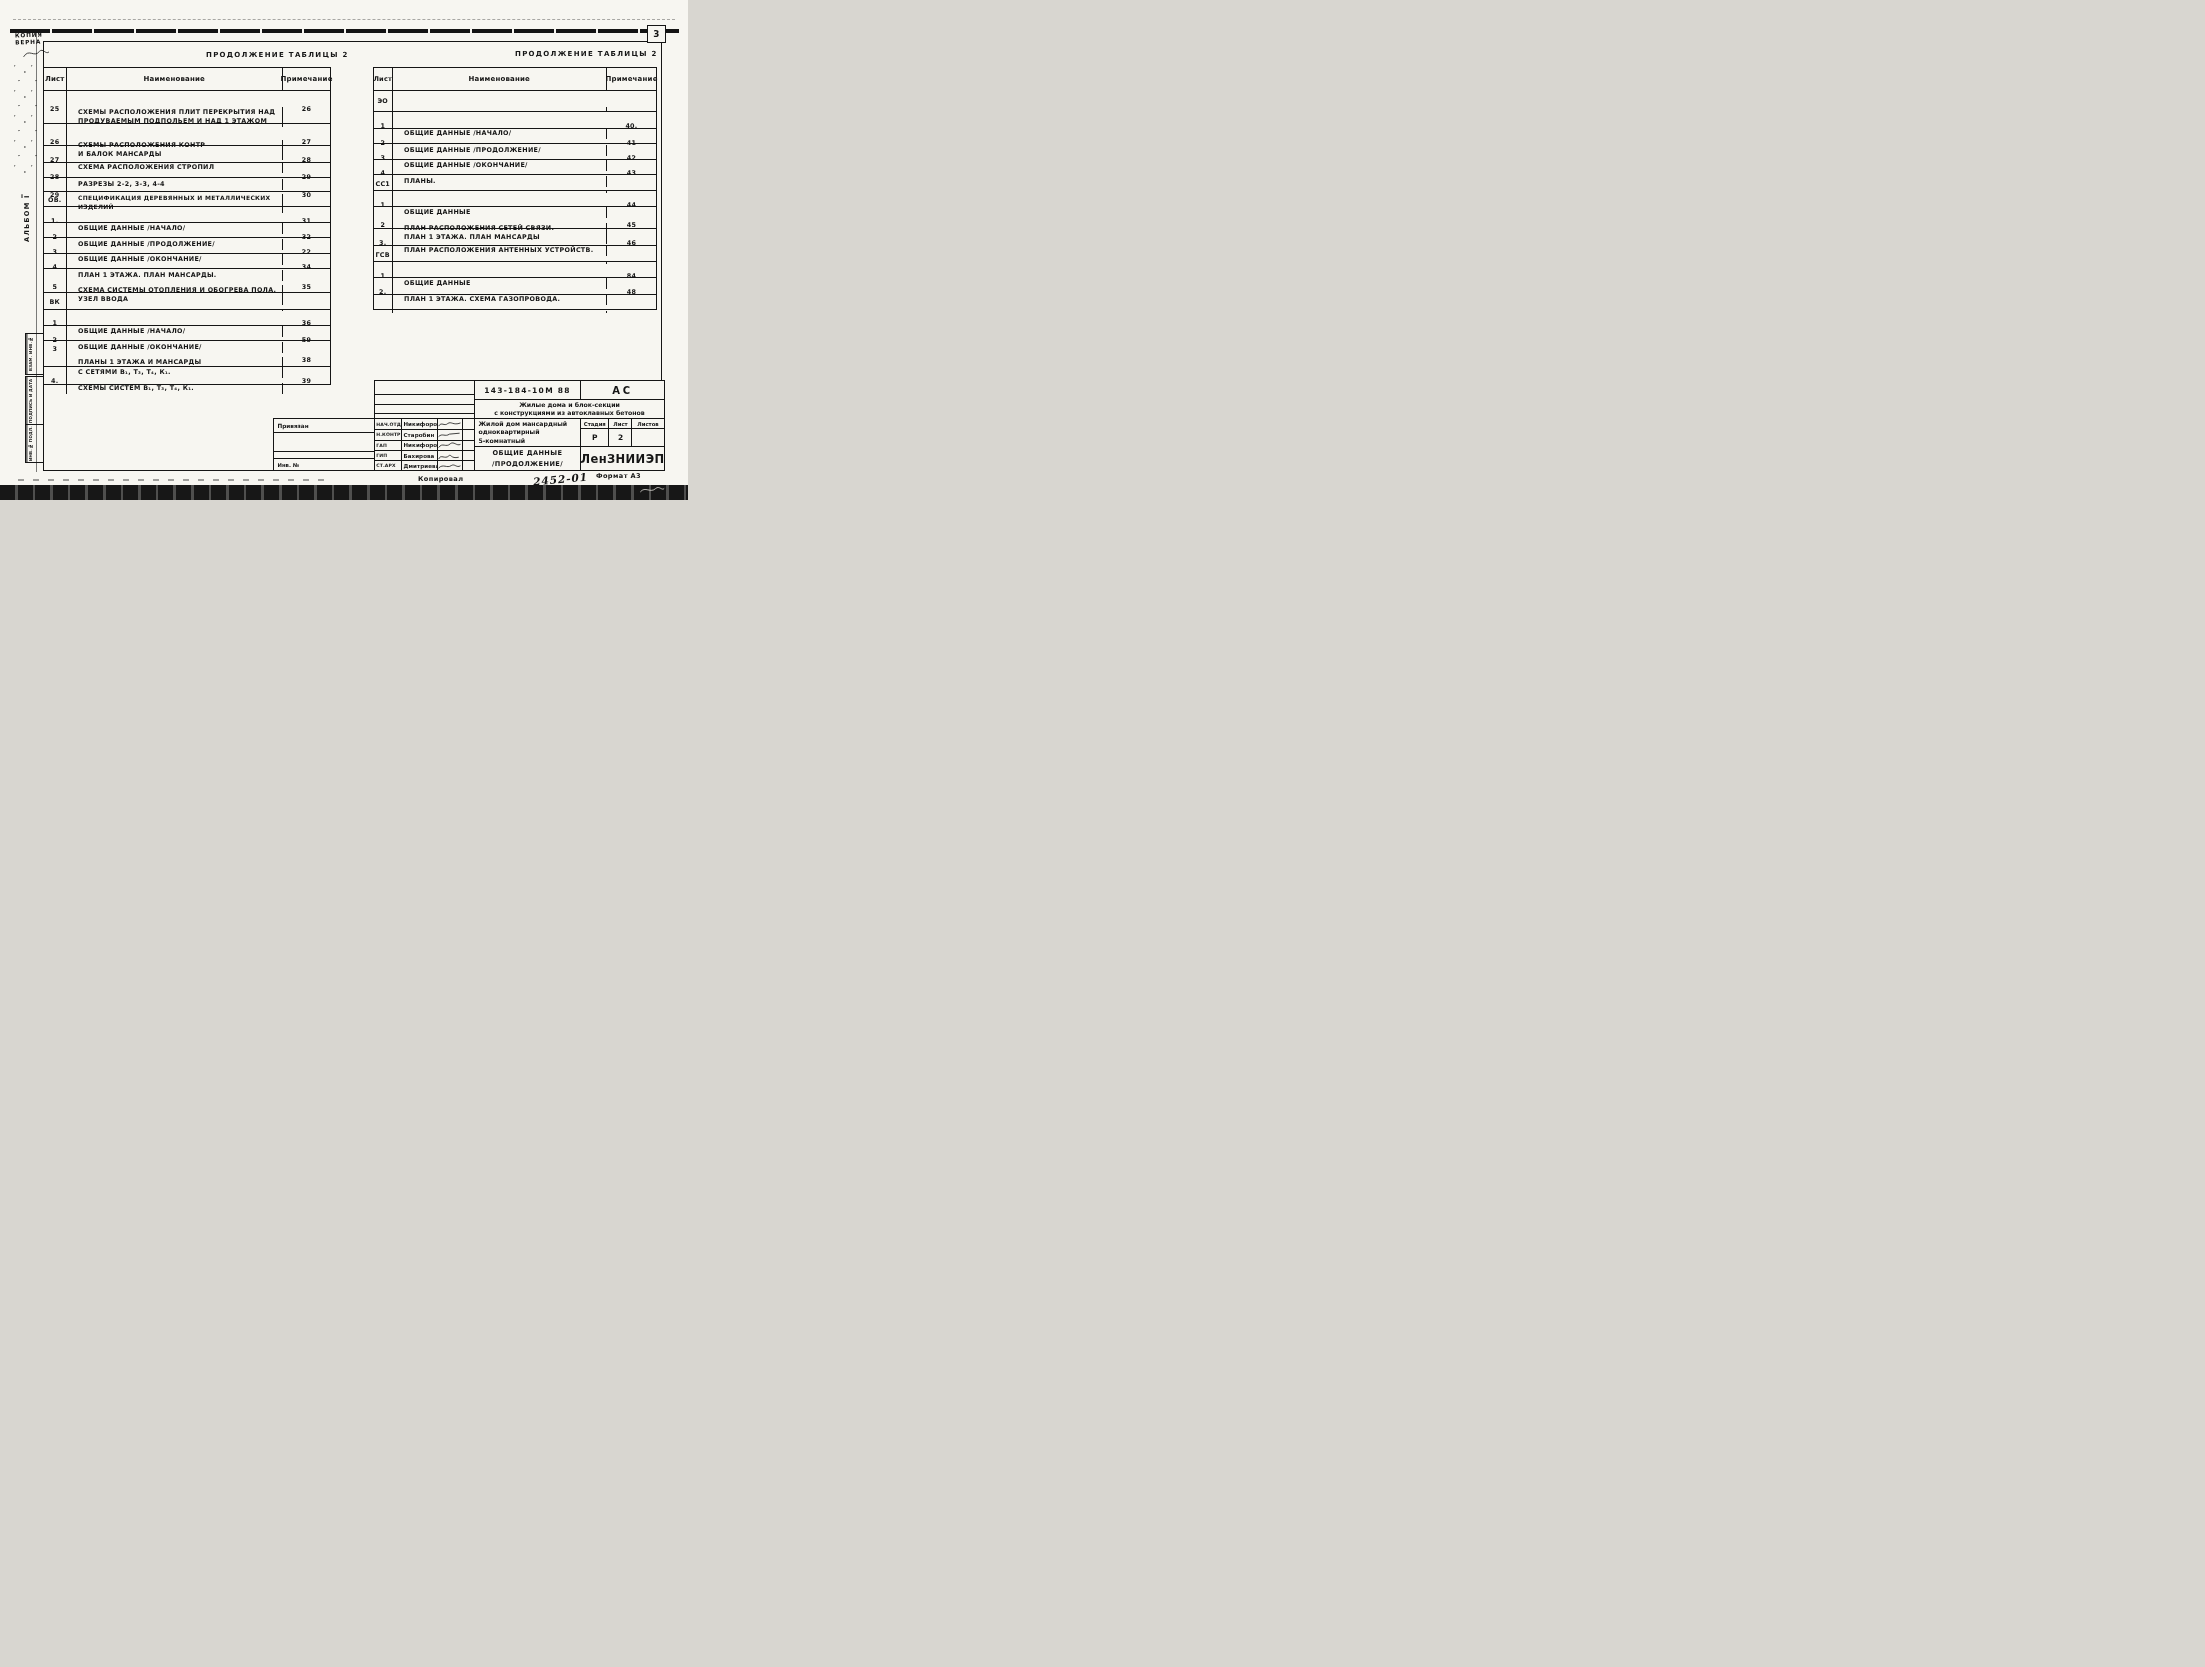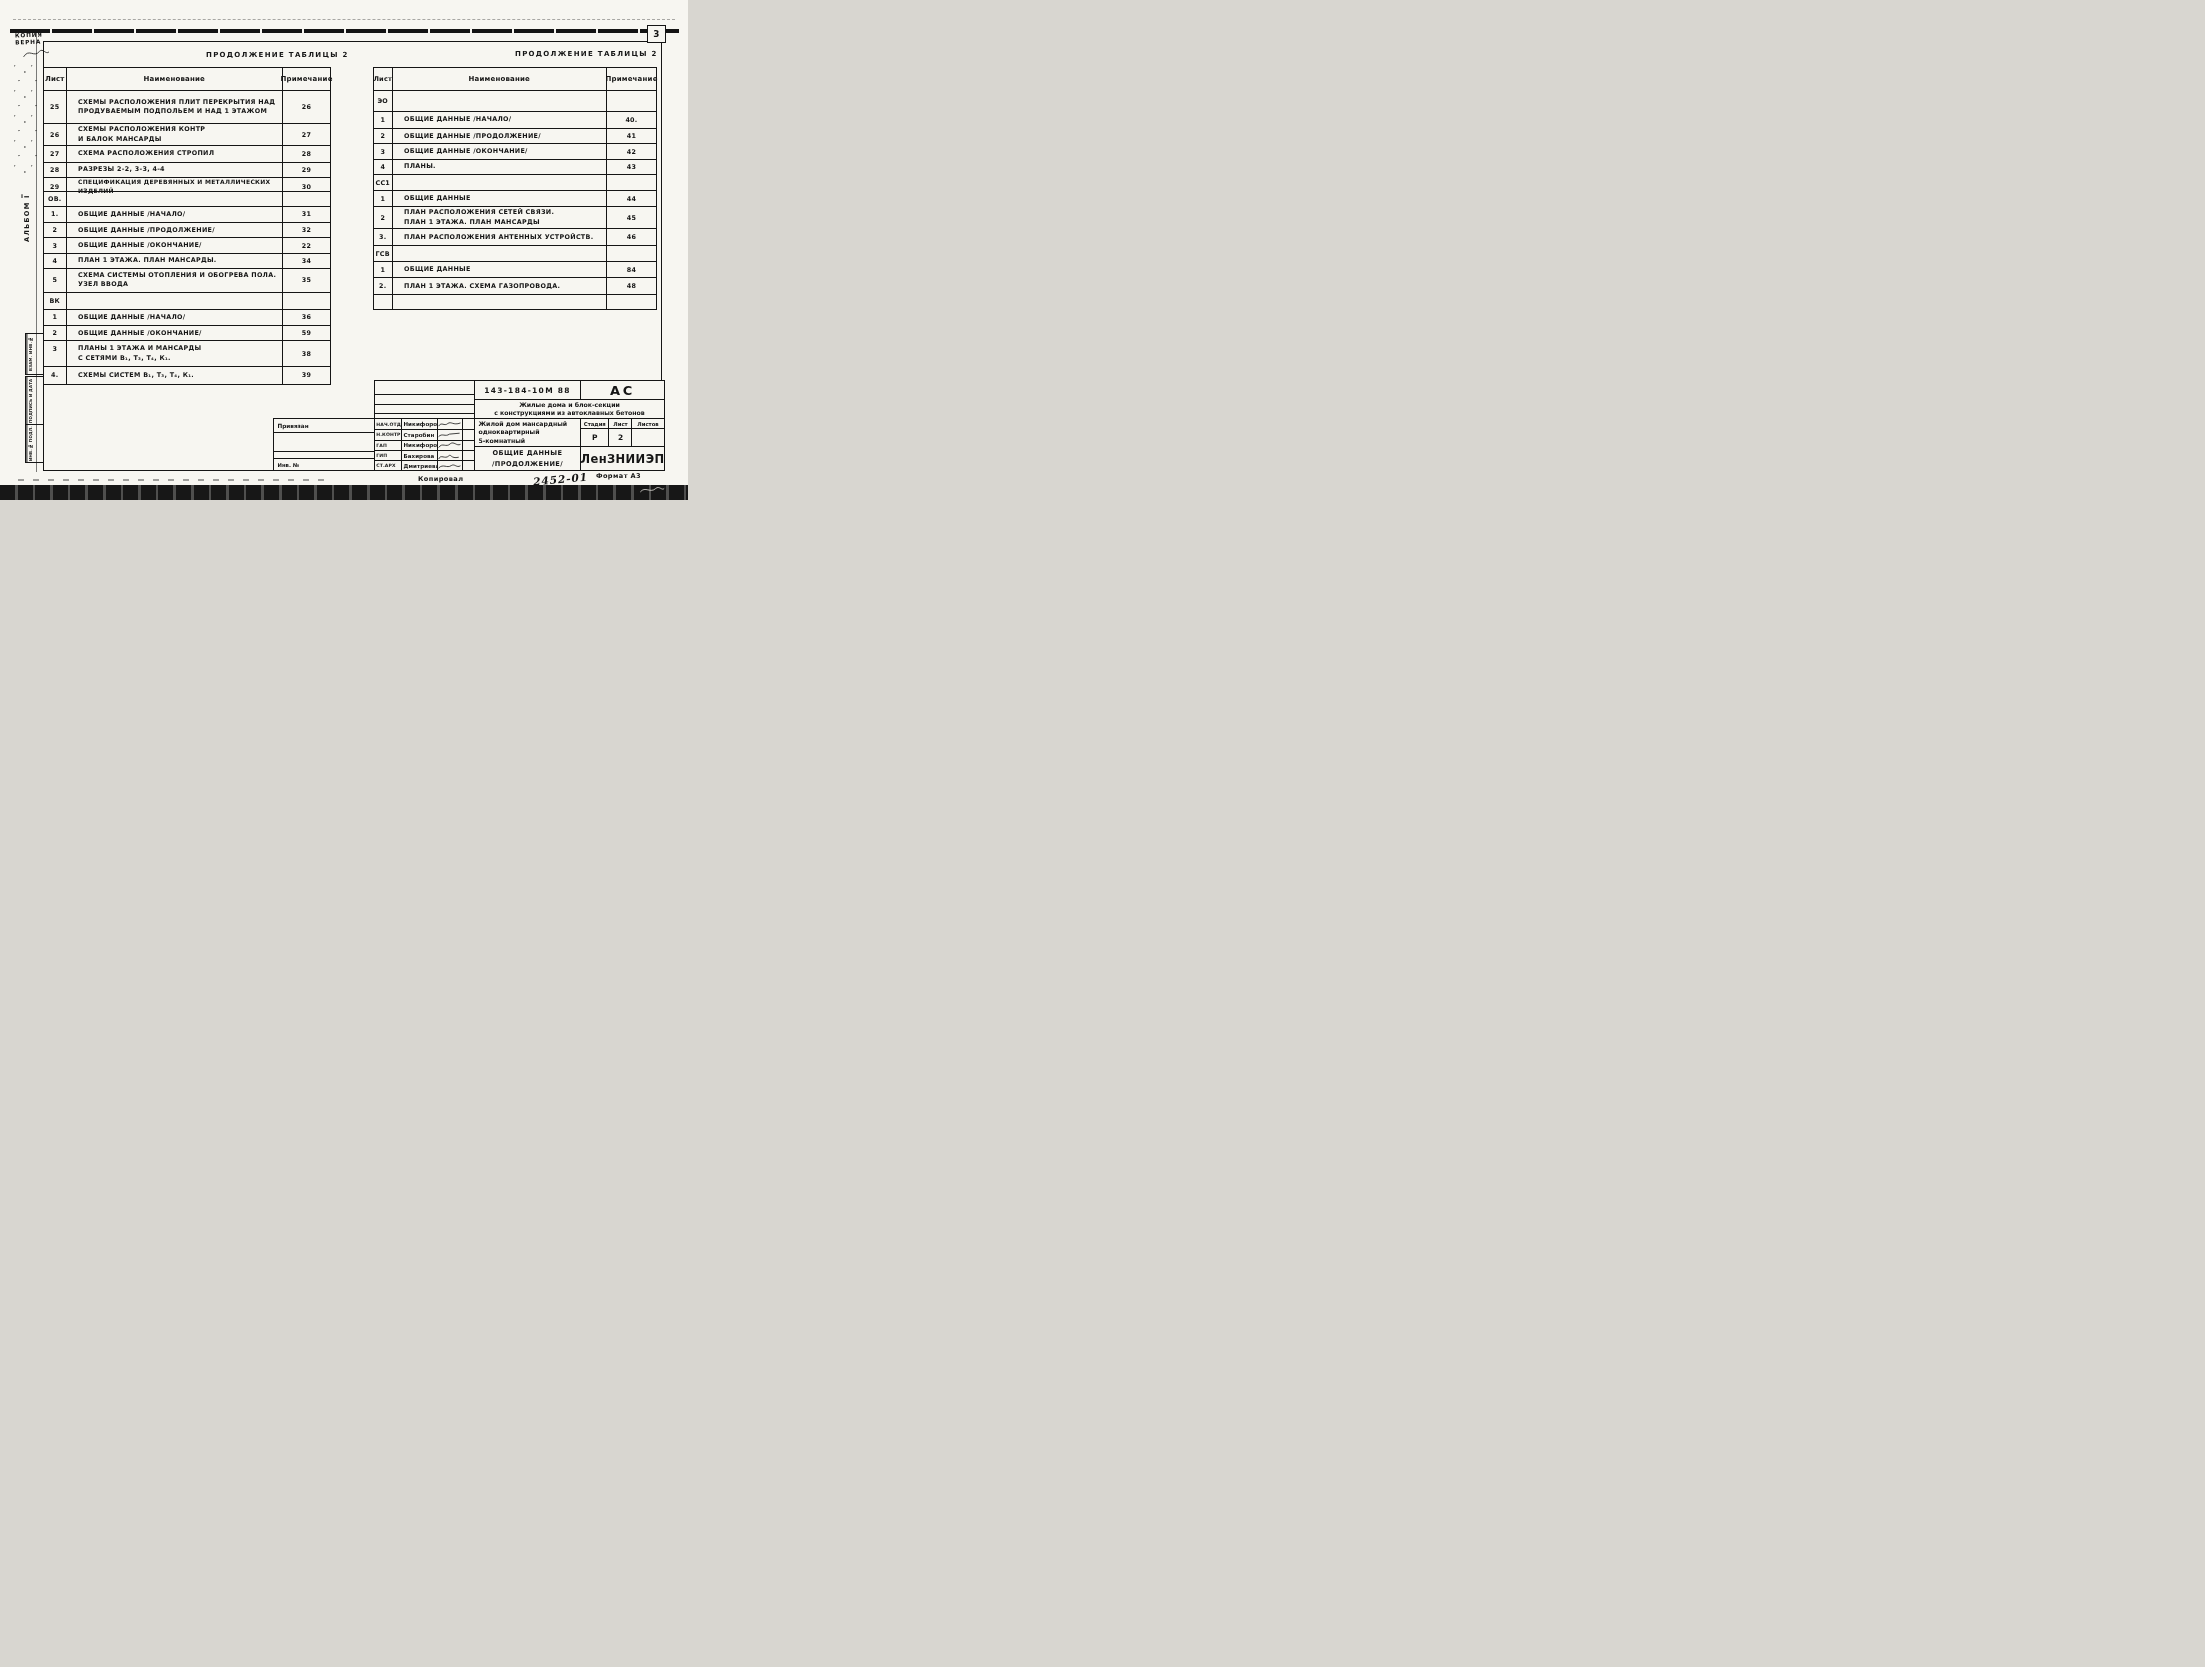--- a/index.html
+++ b/index.html
@@ -42,21 +42,21 @@
   
   .ltable{position:absolute;border:1.8px solid #151515;box-sizing:border-box;background:#f7f6f1;}
   .trow{display:grid;border-top:1.8px solid #151515;box-sizing:border-box;}
   .trow.first{border-top:none;}
   .ltable.left .trow{grid-template-columns:22.5px 1fr 47px;}
   .ltable.right .trow{grid-template-columns:18.5px 1fr 49px;}
   .tc{border-right:1.3px solid #151515;box-sizing:border-box;display:flex;align-items:center;
       font-size:6.4px;font-weight:bold;letter-spacing:0.3px;padding:0.9px 1.8px;}
   .tc:last-child{border-right:none;}
   .tc.num,.tc.note{justify-content:center;text-align:center;}
-  .tc.name{justify-content:flex-start;padding-left:11.5px;white-space:pre-line;line-height:1.45;}
+  .tc.name{justify-content:flex-start;padding-left:11.5px;white-space:pre-line;line-height:1.45;margin-top:16px;}
   .thead .tc{justify-content:center;font-size:7px;letter-spacing:0.2px;padding-left:1.8px;white-space:nowrap;}
   .table-title{position:absolute;font-size:7px;font-weight:bold;letter-spacing:1.3px;white-space:nowrap;}
   
   .tb{position:absolute;left:273px;top:380px;width:392px;height:91px;box-sizing:border-box;font-weight:bold;}
   .tb .box{position:absolute;border:1.3px solid #151515;box-sizing:border-box;display:flex;
            align-items:center;justify-content:center;text-align:center;background:#f7f6f1;}
   .tb .grid{display:grid;padding:0;}
   .tb .grid>div{border-left:1.3px solid #151515;border-top:1.3px solid #151515;box-sizing:border-box;}
   .tb .grid>div:nth-child(-n+4){border-top:none;}
   .tb .grid>div:nth-child(4n+1){border-left:none;}
@@ -362,21 +362,21 @@
           <svg class="sig" width="23" height="8" viewBox="0 0 52 18">
             <path d="M2,13 C12,3 20,15 30,8 C38,3 42,14 50,9"></path>
           </svg>
         </div>
       <div></div>
     </div>
 
     <div class="box" style="left:201px;top:0;width:107px;height:21px;font-size:7.5px;letter-spacing:1.3px;">
       <span>143-184-10М 88</span>
     </div>
-    <div class="box" style="left:307px;top:0;width:85px;height:21px;font-size:13px;letter-spacing:2.6px;">
+    <div class="box" style="left:307px;top:0;width:85px;height:21px;font-size:10px;letter-spacing:2.6px;">
       <span>АС</span>
     </div>
 
     <div class="box pre" style="left:201px;top:19.4px;width:191px;height:20px;font-size:6.2px;line-height:1.35;">
       <span class="pre">Жилые дома и блок-секции
 с конструкциями из автоклавных бетонов</span>
     </div>
 
     <div class="box pre" style="left:201px;top:38px;width:107px;height:29px;justify-content:flex-start;text-align:left;padding-left:3.5px;font-size:6.2px;line-height:1.3;">
       <span class="pre">Жилой дом мансардный

